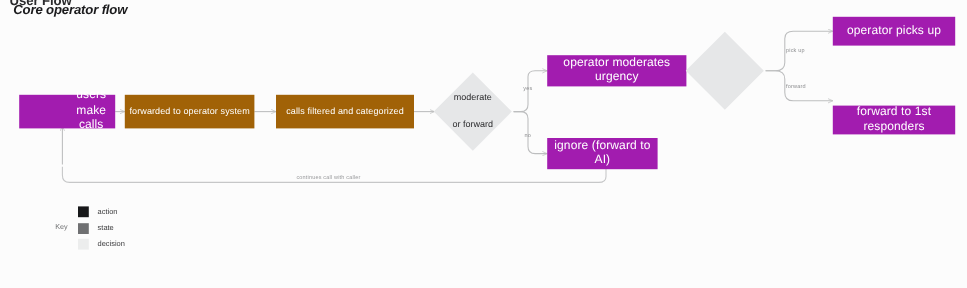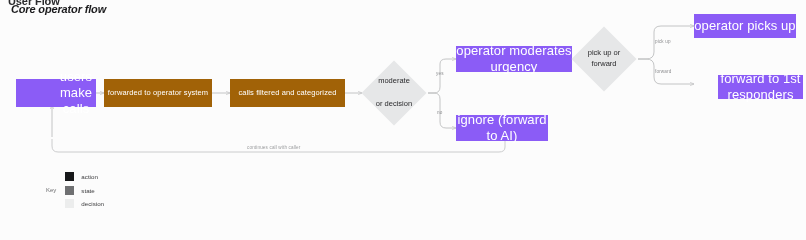--- a/index.html
+++ b/index.html
@@ -33,23 +33,23 @@
   .node {
     position: absolute;
     box-sizing: border-box;
     display: flex;
     align-items: center;
     justify-content: center;
     text-align: center;
     line-height: 1.25;
   }
   .node.action {
-    background: #8b5cf6;
+    background: #a21caf;
     color: #ffffff;
-    font-size: 13px;
+    font-size: 10px;
     letter-spacing: .1px;
   }
   .node.state {
     background: #a16207;
     color: #ffffff;
     font-size: 7.5px;
     letter-spacing: .1px;
   }
   .diamond {
     position: absolute;
@@ -172,42 +172,38 @@
     <span>forwarded to operator system</span>
   </div>
 
   <div class="node state" style="left:230px; top:79px; width:115px; height:28px;">
     <span>calls filtered and categorized</span>
   </div>
 
   <div class="diamond" style="left:371px; top:70px; width:46px; height:46px;"></div>
   <div class="diamond-label" style="left:362px; top:76px; width:64px; height:34px; flex-direction:column;justify-content:space-between;">
     <span>moderate</span>
-    <span>or decision</span>
+    <span>or forward</span>
   </div>
 
   <div class="node action" style="left:456px; top:46px; width:116px; height:26px;">
     <span>operator moderates urgency</span>
   </div>
 
   <div class="node action" style="left:456px; top:115px; width:92px; height:26px;">
     <span>ignore (forward to AI)</span>
   </div>
 
   <div class="diamond" style="left:581px; top:36px; width:46px; height:46px;"></div>
-  <div class="diamond-label" style="left:572px; top:42px; width:64px; height:34px; flex-direction:column;">
-    <span>pick up or</span>
-    <span>forward</span>
-  </div>
 
   <div class="node action" style="left:694px; top:14px; width:102px; height:24px;">
     <span>operator picks up</span>
   </div>
 
-  <div class="node action" style="left:694px; top:75px; width:85px; height:24px;margin-left:24px;">
+  <div class="node action" style="left:694px; top:88px; width:102px; height:24px;">
     <span>forward to 1st responders</span>
   </div>
 
   <div class="edge-label" style="left:436px; top:71px;">yes</div>
   <div class="edge-label" style="left:437px; top:110px;">no</div>
   <div class="edge-label" style="left:655px; top:39px;">pick up</div>
   <div class="edge-label" style="left:655px; top:69px;">forward</div>
   <div class="loop-label" style="left:244px; top:145px;">continues call with caller</div>
 
   <div id="legend">

